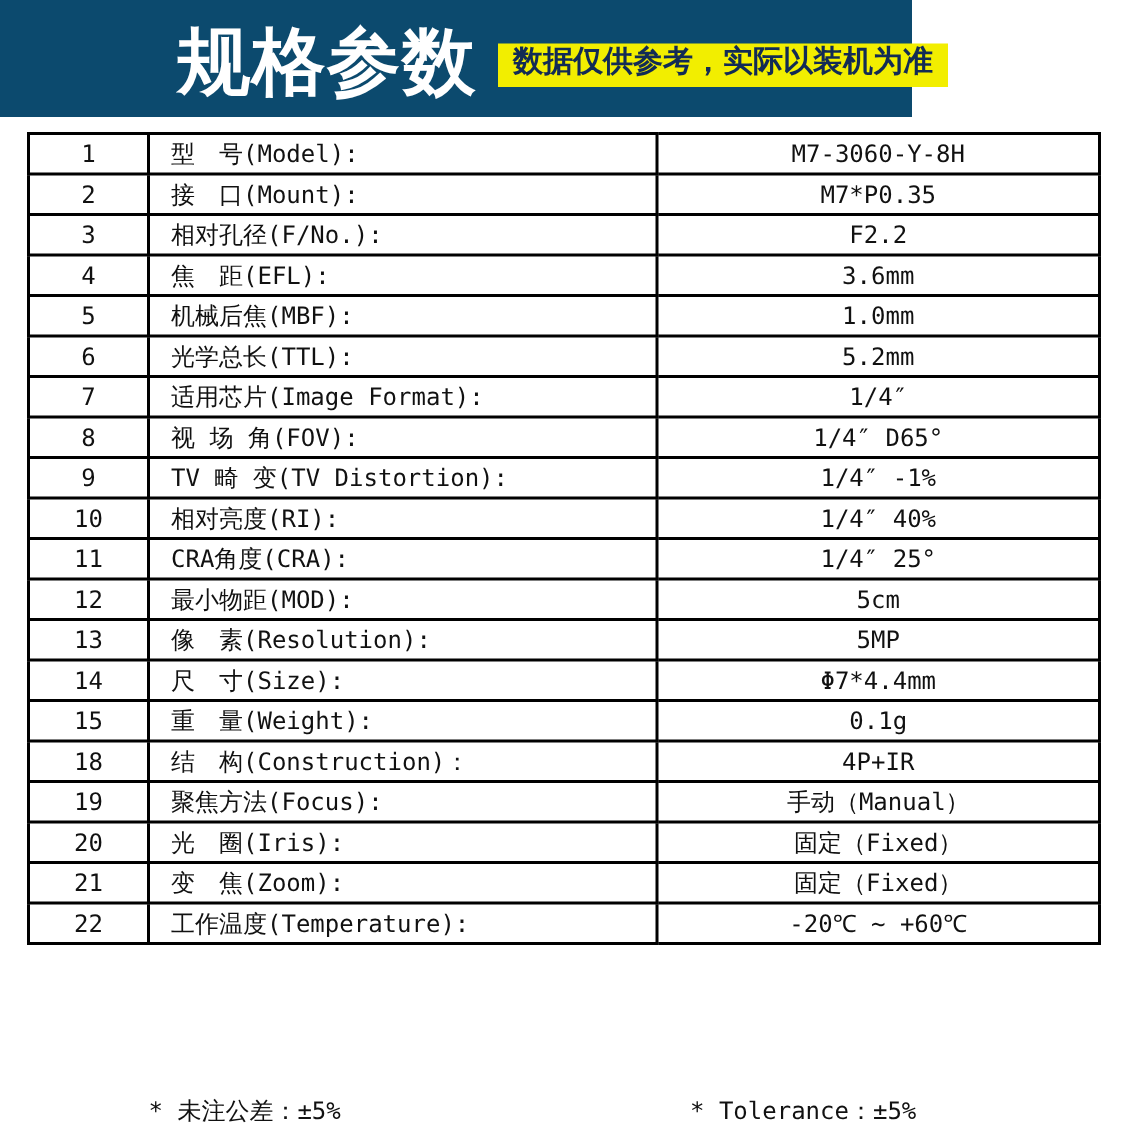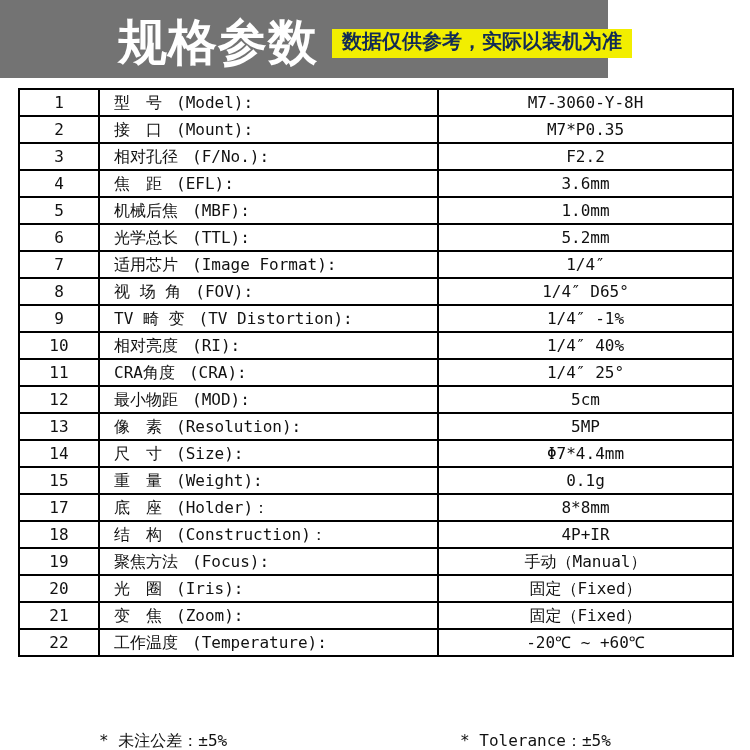--- a/index.html
+++ b/index.html
@@ -7,21 +7,21 @@
     width: 750px;
     background: #ffffff;
     font-family: "DejaVu Sans Mono", "Liberation Mono", monospace;
     color: #111111;
   }
   .page { width: 750px; height: 750px; position: relative; overflow: hidden; background:#ffffff; }
 
   
   .header {
     width: 608px; height: 78px;
-    background: #737373;
+    background: #0c4a6e;
     display: flex; align-items: center;
   }
   .header-title {
     margin-left: 118px;
     margin-top: 6px;
     font-family: "Liberation Sans", "DejaVu Sans", sans-serif;
     font-weight: 900;
     font-size: 49px;
     line-height: 1;
     color: #ffffff;
@@ -54,21 +54,21 @@
     height: 27px;
     font-size: 16px;
     line-height: 1;
     color: #111111;
     white-space: nowrap;
     overflow: hidden;
   }
   td.c-no   { width: 80px;  text-align: center; }
   td.c-name { width: 339px; text-align: left; padding-left: 14px; }
   td.c-val  { width: 295px; text-align: center; }
-  .label-en { margin-left: 14px; }
+  .label-en { }
 
   
   .footer {
     position: absolute;
     left: 15px; top: 730px;
     width: 750px; height: 20px;
     font-size: 16px;
     color: #111111;
     white-space: nowrap;
   }
@@ -156,25 +156,20 @@
           <td class="c-no">14</td>
           <td class="c-name"><span class="label-cn">尺　寸</span><span class="label-en">(Size):</span></td>
           <td class="c-val">Φ7*4.4mm</td>
         </tr>
         <tr>
           <td class="c-no">15</td>
           <td class="c-name"><span class="label-cn">重　量</span><span class="label-en">(Weight):</span></td>
           <td class="c-val">0.1g</td>
         </tr>
         <tr>
-          <td class="c-no">17</td>
-          <td class="c-name"><span class="label-cn">底　座</span><span class="label-en">(Holder)：</span></td>
-          <td class="c-val">8*8mm</td>
-        </tr>
-        <tr>
           <td class="c-no">18</td>
           <td class="c-name"><span class="label-cn">结　构</span><span class="label-en">(Construction)：</span></td>
           <td class="c-val">4P+IR</td>
         </tr>
         <tr>
           <td class="c-no">19</td>
           <td class="c-name"><span class="label-cn">聚焦方法</span><span class="label-en">(Focus):</span></td>
           <td class="c-val">手动（Manual）</td>
         </tr>
         <tr>

